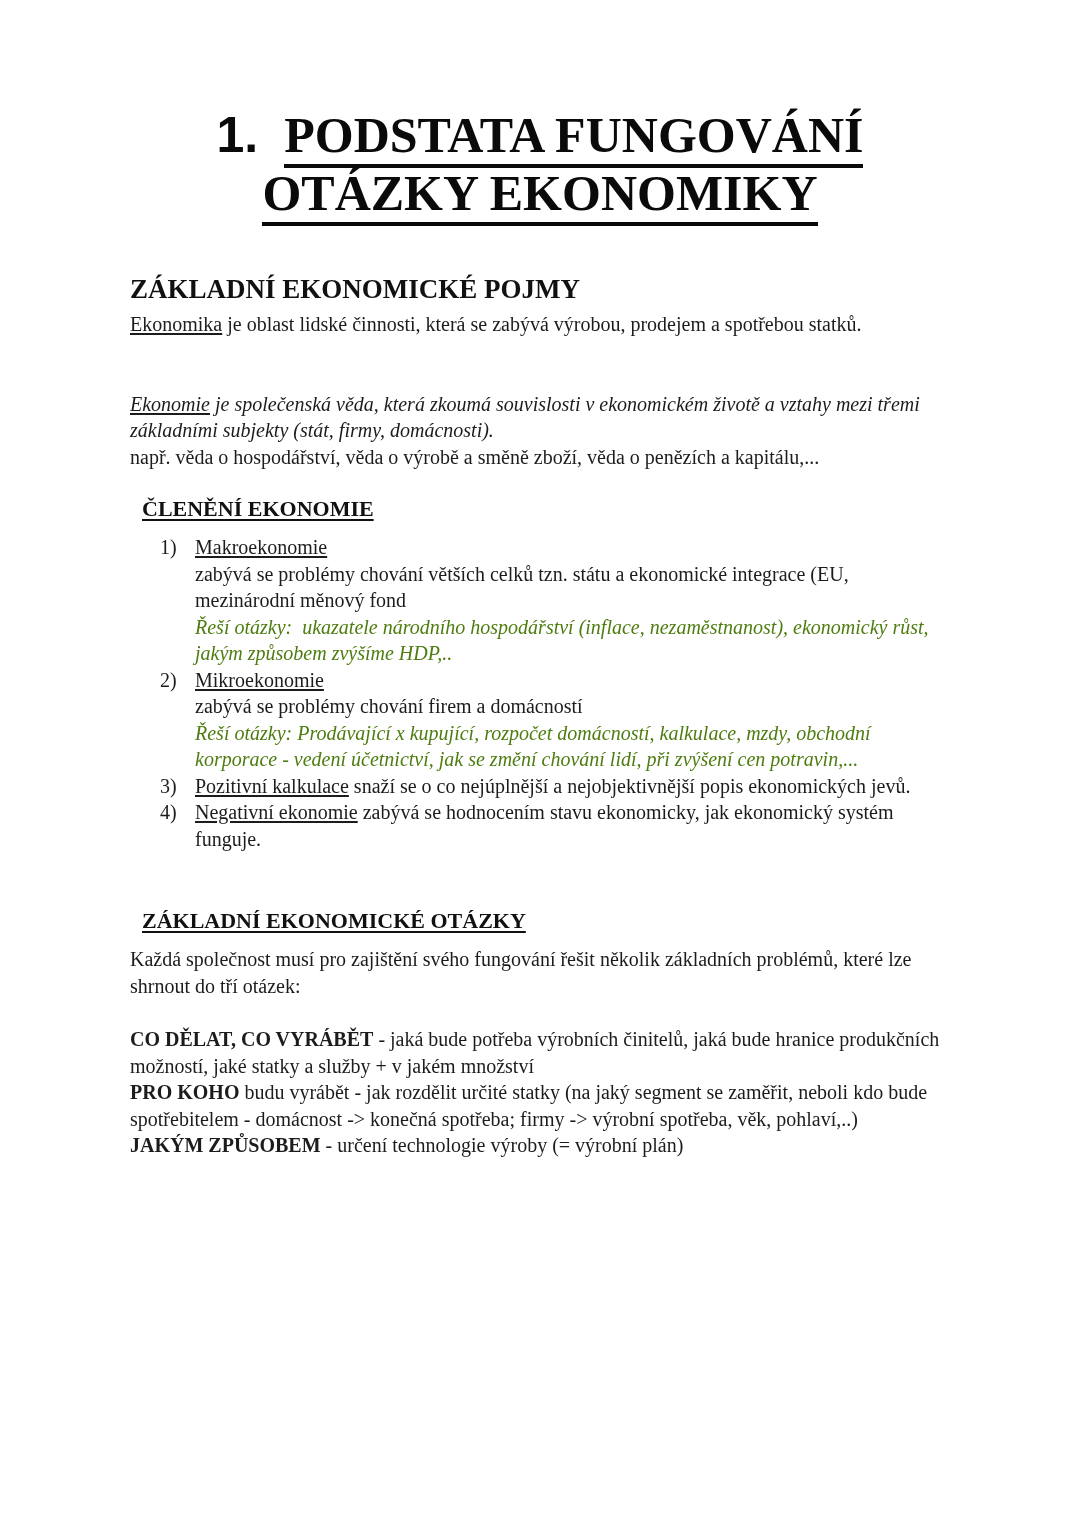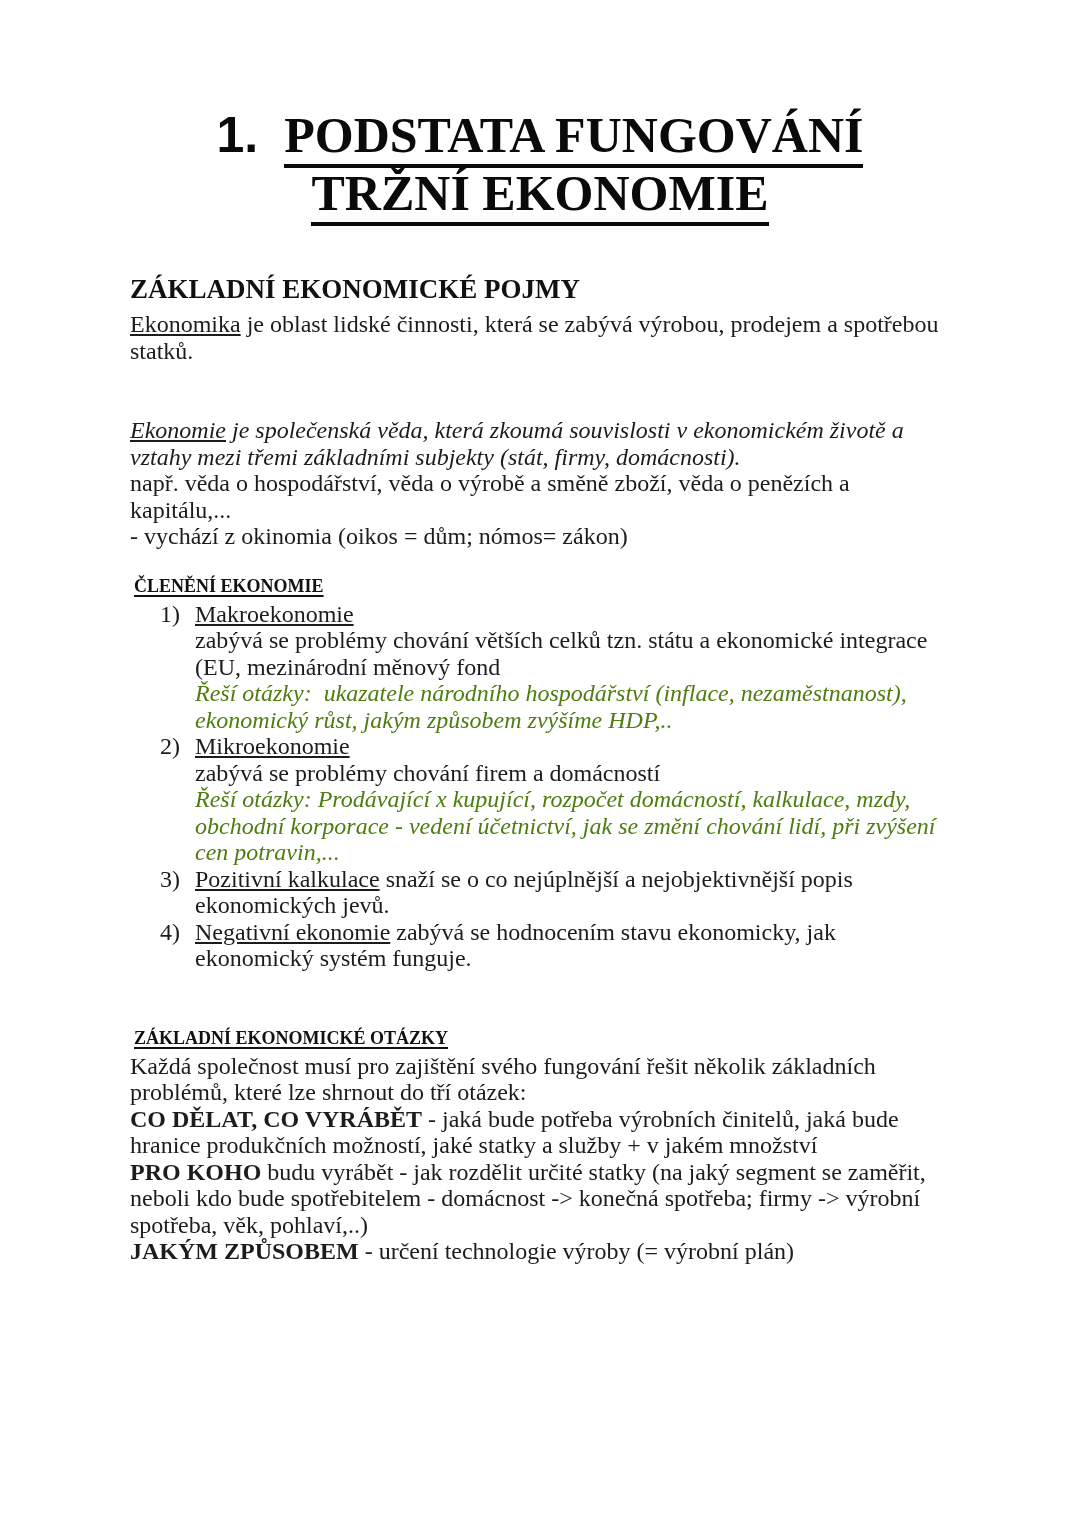--- a/index.html
+++ b/index.html
@@ -39,38 +39,38 @@
     padding-bottom:1px;
   }
   
   .h-big{
     font-size:27px;
     font-weight:700;
     margin:52px 0 6px 0;
     color:#111;
   }
   .h-small{
-    font-size:18px;
+    font-size:22px;
     font-weight:700;
-    margin:4px;
+    margin:12px;
     color:#111;
     text-decoration:underline;
     text-decoration-thickness:2px;
     text-underline-offset:3px;
   }
   .mt-clen{margin-top:26px;}
   .mt-otazky{margin-top:56px;}
   
   p, .line{
     margin:0;
-    font-size:24px;
+    font-size:20px;
     line-height:26.5px;
   }
   .gap2{margin-top:53px;font-style:italic;}
-  .gap1{}
+  .gap1{margin-top:27px;}
   .u{
     text-decoration:underline;
     text-decoration-thickness:1.5px;
     text-underline-offset:2px;
   }
   b,.b{font-weight:700;}
   
   .nlist{margin-top:1px;}
   .li{display:flex;}
   .li-num{
@@ -84,32 +84,31 @@
     white-space:pre-wrap;
   }
 </style>
 </head>
 <body>
 
 <div class="page">
 
   <h1 class="doc-title">
     <span class="title-line"><span class="t-num">1.</span><span class="u-thick">PODSTATA FUNGOVÁNÍ</span></span>
-    <span class="title-line"><span class="u-thick">TRŽNÍ EKONOMIE</span></span>
+    <span class="title-line"><span class="u-thick">OTÁZKY EKONOMIKY</span></span>
   </h1>
 
   <div class="content">
 
     <h2 class="h-big">ZÁKLADNÍ EKONOMICKÉ POJMY</h2>
 
     <p><span class="u">Ekonomika</span><span> je oblast lidské činnosti, která se zabývá výrobou, prodejem a spotřebou statků.</span></p>
 
     <p class="gap2"><span class="u">Ekonomie</span><span> je společenská věda, která zkoumá souvislosti v ekonomickém životě a vztahy mezi třemi základními subjekty (stát, firmy, domácnosti).</span></p>
     <div class="line">např. věda o hospodářství, věda o výrobě a směně zboží, věda o penězích a kapitálu,...</div>
-    <div class="line">- vychází z okinomia (oikos = dům; nómos= zákon)</div>
 
     <h3 class="h-small mt-clen">ČLENĚNÍ EKONOMIE</h3>
 
     <div class="nlist">
 
       <div class="li">
         <div class="li-num line">1)</div>
         <div class="li-body">
           <div class="line"><span class="u">Makroekonomie</span></div>
           <div class="line">zabývá se problémy chování větších celků tzn. státu a ekonomické integrace (EU, mezinárodní měnový fond</div>

